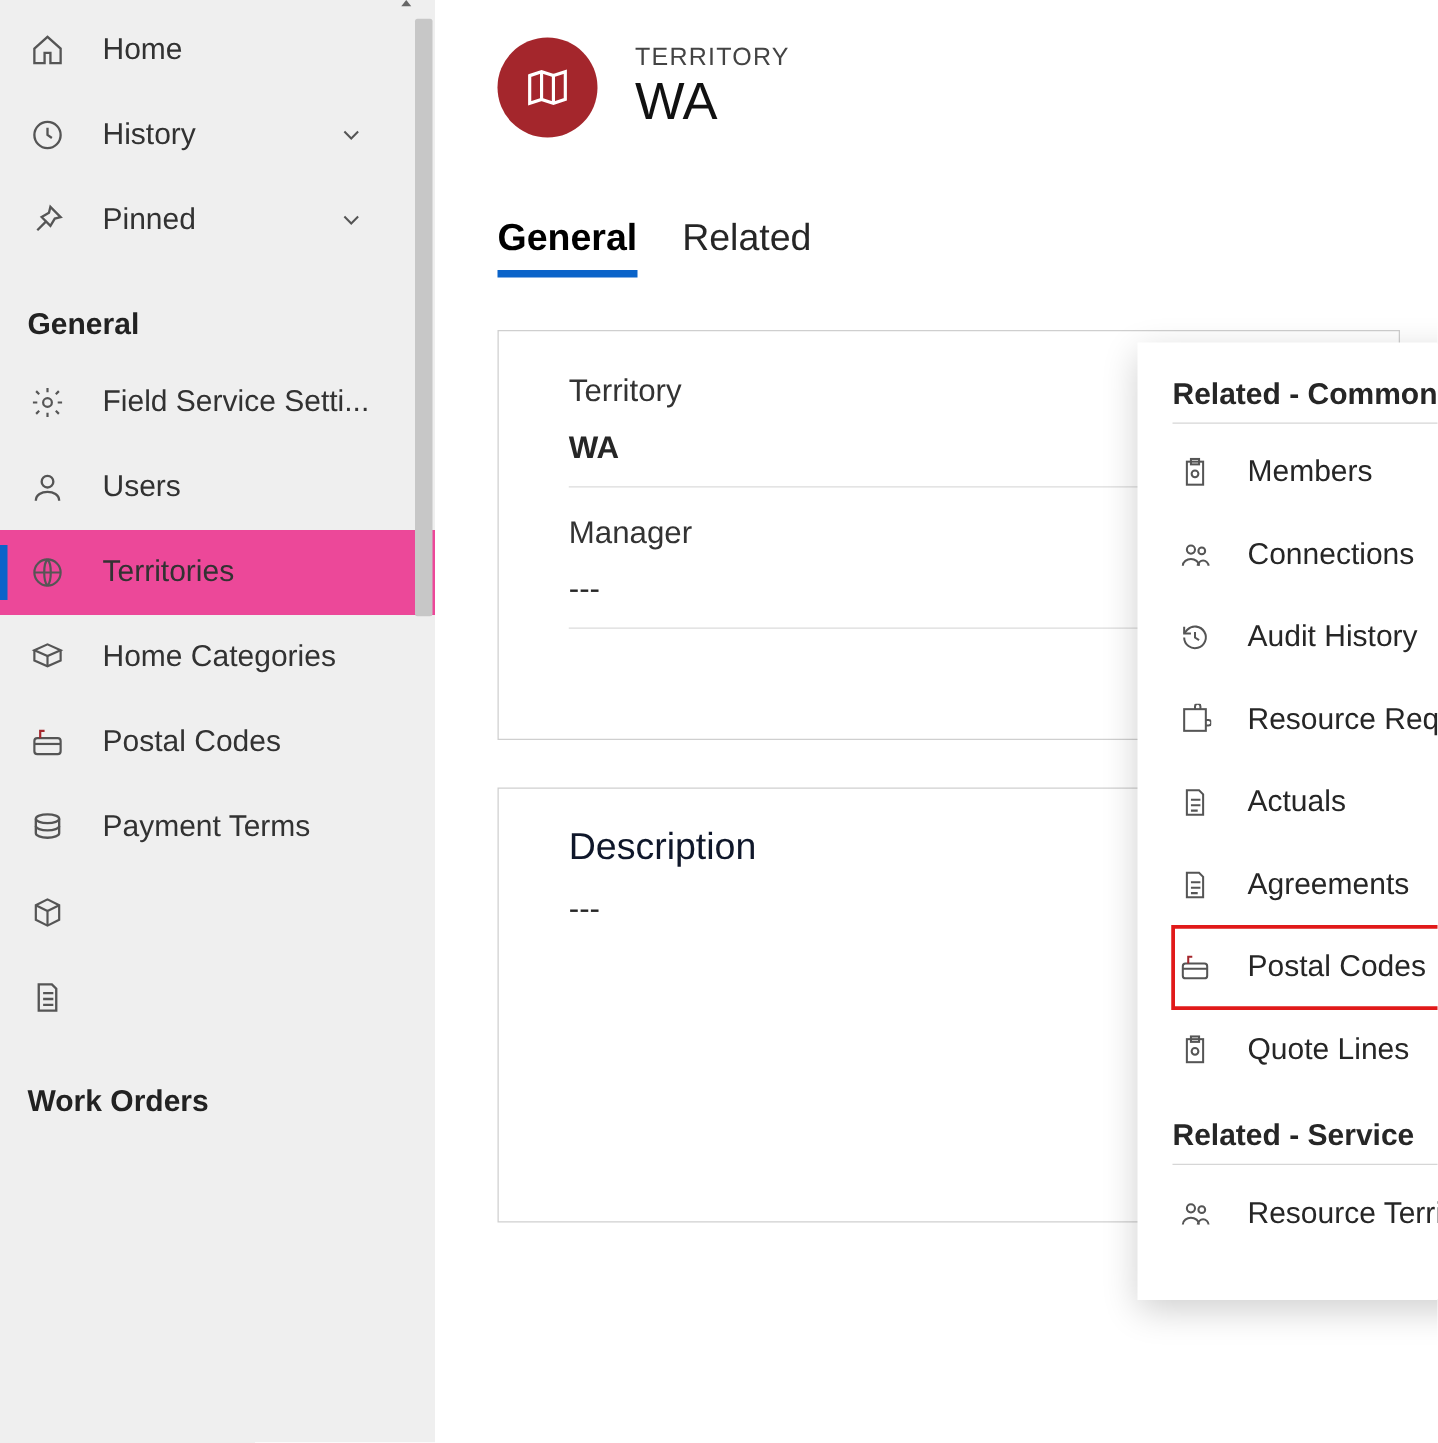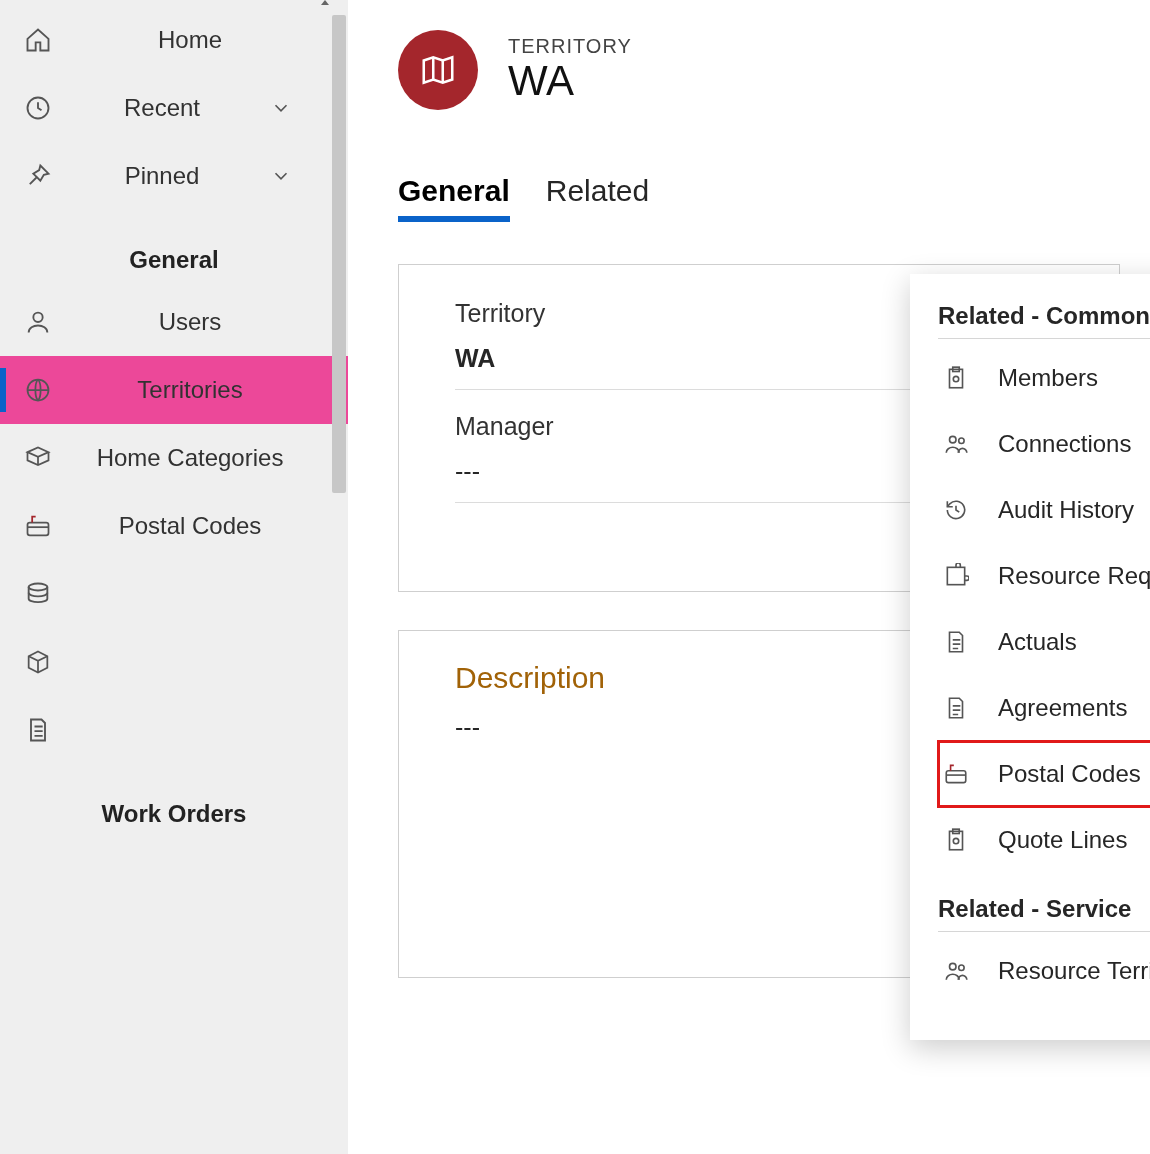--- a/index.html
+++ b/index.html
@@ -12,21 +12,20 @@
     overflow: hidden;
   }
 
   
   .sidebar {
     width: 348px;
     background: #efefef;
     height: 100%;
     position: relative;
     padding-top: 6px;
-    text-align: center;
   }
   .sidebar .scroll-indicator {
     position: absolute;
     right: 0; top: 0;
     width: 30px; height: 100%;
   }
   .sidebar .scroll-up {
     position: absolute;
     top: -3px; left: 0; right: 0;
     text-align: center;
@@ -155,21 +154,21 @@
     margin-bottom: 22px;
   }
   .card1 .field-value.noline { border-bottom: 1px solid #dcdcdc; font-weight: 400; }
   .card2 {
     margin-top: 38px;
     height: 348px;
     padding: 30px 56px;
   }
   .card2 .sect-heading {
     font-size: 30px;
-    color: #a16207;
+    color: #0f172a;
     margin-bottom: 18px;
   }
   .card2 .sect-value {
     font-size: 25px;
   }
 
   
   .related-panel {
     position: absolute;
     left: 562px;
@@ -223,21 +222,21 @@
     <span class="label">Home</span>
   </div>
 
   <div class="nav-item">
     <span class="icon">
       <svg width="28" height="28" viewBox="0 0 24 24" fill="none" stroke="#555" stroke-width="1.6">
         <circle cx="12" cy="12" r="9"></circle>
           <path d="M12 7v5l3 2"></path>
       </svg>
     </span>
-    <span class="label">Recent</span>
+    <span class="label">History</span>
     <span class="chev">
       <svg width="22" height="22" viewBox="0 0 24 24" fill="none" stroke="#555" stroke-width="1.8">
           <path d="M6 9l6 6 6-6"></path>
         </svg>
     </span>
   </div>
 
   <div class="nav-item">
     <span class="icon">
       <svg width="28" height="28" viewBox="0 0 24 24" fill="none" stroke="#555" stroke-width="1.6">
@@ -247,20 +246,29 @@
     <span class="label">Pinned</span>
     <span class="chev">
       <svg width="22" height="22" viewBox="0 0 24 24" fill="none" stroke="#555" stroke-width="1.8">
           <path d="M6 9l6 6 6-6"></path>
         </svg>
     </span>
   </div>
 
   <div class="nav-group-label">General</div>
 
+  <div class="nav-item">
+    <span class="icon">
+      <svg width="28" height="28" viewBox="0 0 24 24" fill="none" stroke="#555" stroke-width="1.5">
+        <circle cx="12" cy="12" r="3"></circle>
+        <path d="M12 2v3M12 19v3M4.2 4.2l2.1 2.1M17.7 17.7l2.1 2.1M2 12h3M19 12h3M4.2 19.8l2.1-2.1M17.7 6.3l2.1-2.1"></path>
+      </svg>
+    </span>
+    <span class="label">Field Service Setti...</span>
+  </div>
 
   <div class="nav-item">
     <span class="icon">
       <svg width="28" height="28" viewBox="0 0 24 24" fill="none" stroke="#555" stroke-width="1.6">
         <circle cx="12" cy="8" r="4"></circle>
           <path d="M4 21c0-4 4-6 8-6s8 2 8 6"></path>
       </svg>
     </span>
     <span class="label">Users</span>
   </div>
@@ -300,20 +308,21 @@
 
 
   <div class="nav-item">
     <span class="icon">
       <svg width="28" height="28" viewBox="0 0 24 24" fill="none" stroke="#555" stroke-width="1.6">
         <ellipse cx="12" cy="6" rx="8" ry="3"></ellipse>
           <path d="M4 6v5c0 1.7 3.6 3 8 3s8-1.3 8-3V6"></path>
           <path d="M4 11v5c0 1.7 3.6 3 8 3s8-1.3 8-3v-5"></path>
       </svg>
     </span>
+    <span class="label">Payment Terms</span>
   </div>
 
   <div class="nav-item">
     <span class="icon">
       <svg width="28" height="28" viewBox="0 0 24 24" fill="none" stroke="#555" stroke-width="1.5">
         <path d="M12 3l8 4v10l-8 4-8-4V7z"></path>
           <path d="M4 7l8 4 8-4M12 11v10"></path>
       </svg>
     </span>
   </div>

